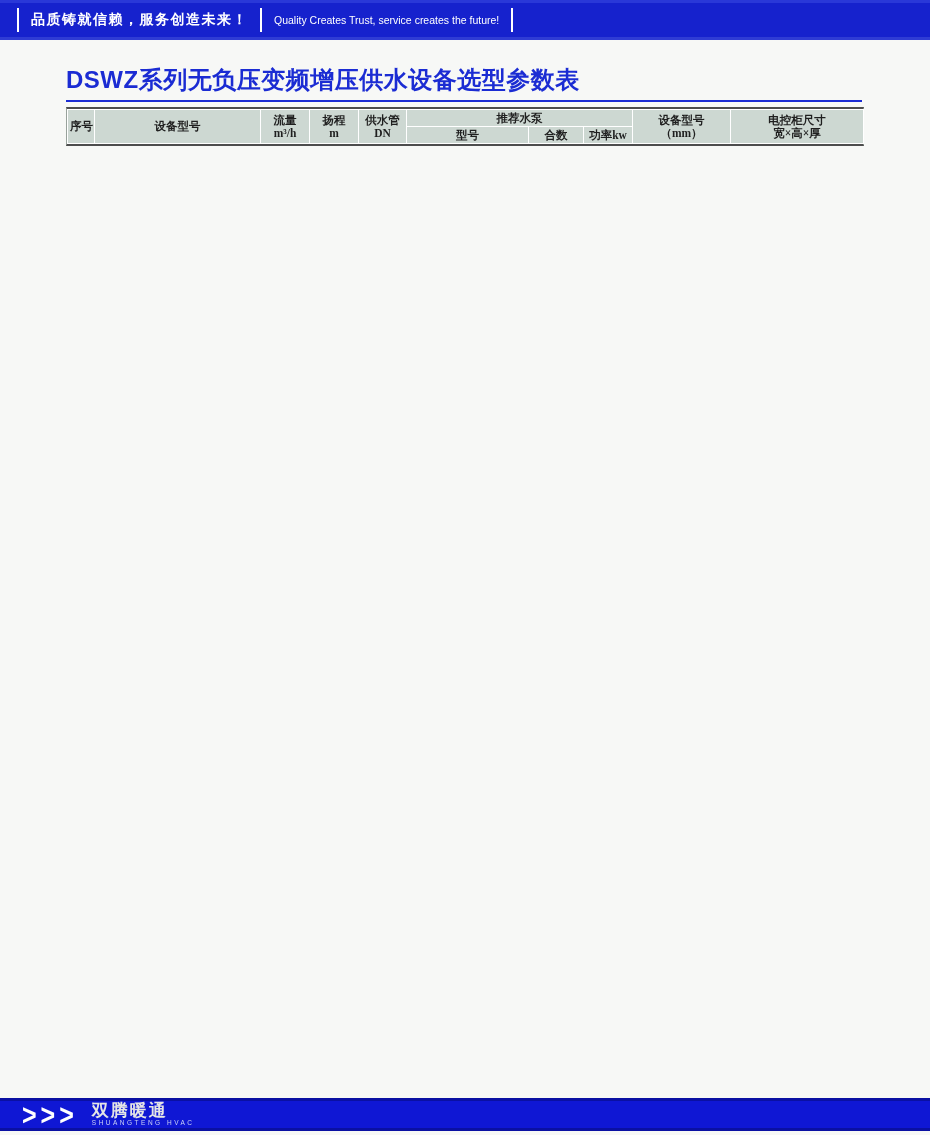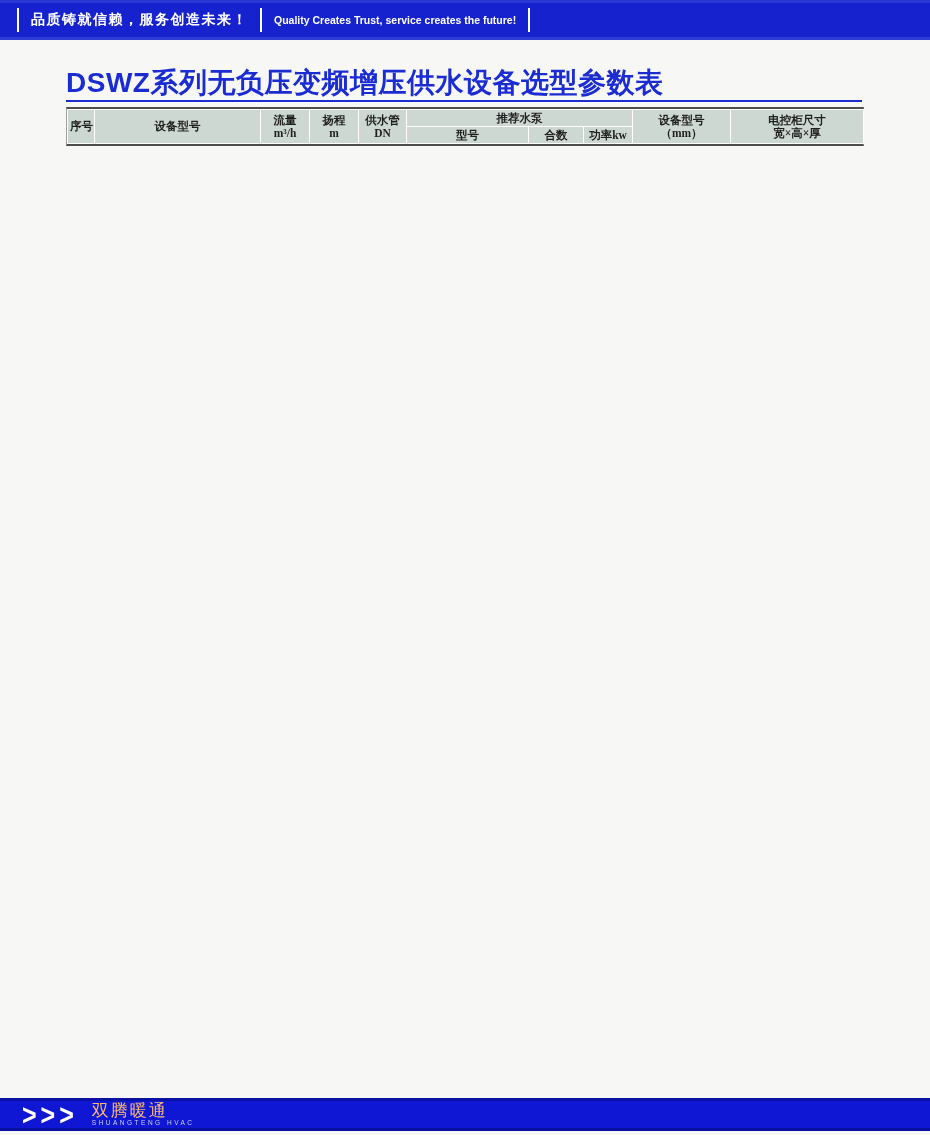--- a/index.html
+++ b/index.html
@@ -9,26 +9,26 @@
     font-family:"Liberation Sans","DejaVu Sans",sans-serif;
   }
   
   .top-banner{
     position:absolute;top:0;left:0;width:930px;height:40px;
     background:#1622cd;border-top:3px solid #2a38d8;border-bottom:3px solid #2f3cd4;
     box-sizing:border-box;display:flex;align-items:center;
   }
   .banner-divider{width:2px;height:24px;background:#ffffff;flex:0 0 auto;}
   .banner-cn{color:#fff;font-weight:bold;font-size:14px;letter-spacing:1.5px;margin:0 12px 0 12px;white-space:nowrap;}
-  .banner-en{color:#fff;font-size:10.5px;margin:12px 12px;white-space:nowrap;font-weight:bold;}
+  .banner-en{color:#fff;font-size:10.5px;margin:12px 12px;white-space:nowrap;}
   .banner-spacer{width:17px;flex:0 0 auto;}
   
   .page-title{
     position:absolute;left:66px;top:64px;width:800px;
-    color:#1b2cd3;font-size:28px;font-weight:bold;letter-spacing:0.5px;
+    color:#1b2cd3;font-size:24px;font-weight:bold;letter-spacing:0.5px;
   }
   .title-rule{position:absolute;left:66px;top:100px;width:796px;height:2px;background:#1b2cd3;}
   
   .tbl-wrap{
     position:absolute;left:66px;top:107px;width:796px;
     border:1px solid #98a29b;border-top:2px solid #4d4d4d;border-bottom:2px solid #4d4d4d;
     box-sizing:content-box;
     font-family:Liberation Serif, serif;
   }
   table{border-collapse:collapse;table-layout:fixed;width:796px;}
@@ -45,21 +45,21 @@
   .footer-bar{
     position:absolute;left:0;top:1098px;width:930px;height:33px;
     background:#0f17d4;border-top:3px solid #0a10a2;border-bottom:3px solid #0a10a2;
     box-sizing:border-box;display:flex;align-items:center;
   }
   .footer-arrows{
     color:#fff;font-size:25px;font-weight:bold;letter-spacing:4px;
     margin-left:22px;line-height:20px;transform:scaleY(1.15);
   }
   .footer-brand{margin-left:14px;display:flex;flex-direction:column;}
-  .brand-cn{color:#fdba74;font-size:17px;font-weight:normal;letter-spacing:2px;line-height:16px;}
+  .brand-cn{color:#e5e5e5;font-size:17px;font-weight:bold;letter-spacing:2px;line-height:16px;}
   .brand-en{color:#cdd3f5;font-size:6.5px;letter-spacing:2.5px;line-height:8px;}
 </style>
 </head>
 <body>
 
 <div class="top-banner">
   <div class="banner-spacer"></div>
   <div class="banner-divider"></div>
   <div class="banner-cn">品质铸就信赖，服务创造未来！</div>
   <div class="banner-divider"></div>

